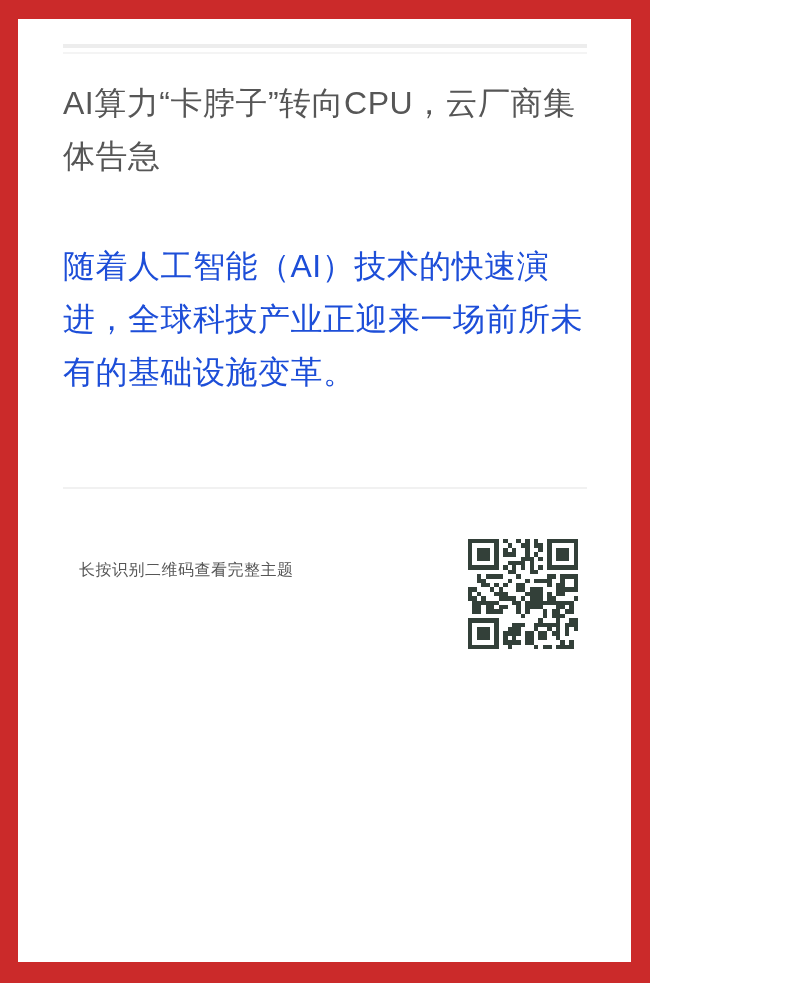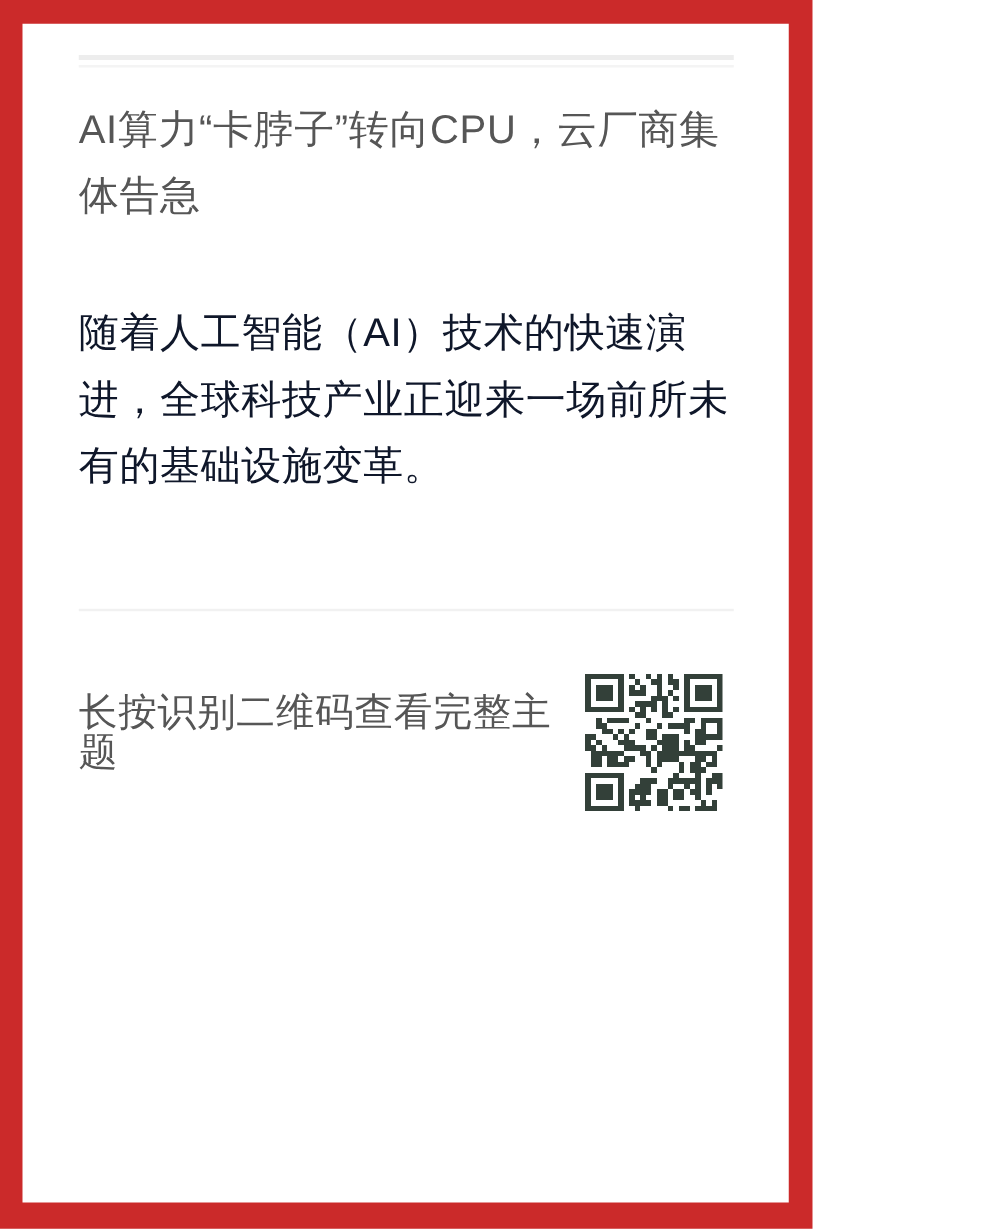--- a/index.html
+++ b/index.html
@@ -61,24 +61,25 @@
     background: #f1f1f1;
   }
   .footer {
     margin-top: 50px;
     display: flex;
     justify-content: space-between;
     align-items: flex-start;
   }
   .qr-hint {
     margin-top: 15px;
-    font-size: 31px;
+    font-size: 16px;
     line-height: 32px;
     color: #565656;
     letter-spacing: 0.5px;
+    margin-left: 16px;
   }
   .qr {
     width: 110px;
     height: 110px;
     margin-right: 9px;
     flex: 0 0 auto;
   }
   .qr svg { display: block; width: 110px; height: 110px; }
 </style>
 </head>
@@ -86,21 +87,21 @@
 
 <div class="frame" style="background: rgb(203, 42, 42);">
   <div class="card" style="background: rgb(255, 255, 255);">
     <div class="content">
 
       <div class="rule-thick"></div>
       <div class="rule-thin"></div>
 
       <h1 class="title" style="color: rgb(86, 86, 86);">AI算力“卡脖子”转向CPU，云厂商集体告急</h1>
 
-      <p class="para para-1" style="color: #0f172a;">随着人工智能（AI）技术的快速演进，全球科技产业正迎来一场前所未有的基础设施变革。</p>
+      <p class="para para-1" style="color: #1d4ed8;">随着人工智能（AI）技术的快速演进，全球科技产业正迎来一场前所未有的基础设施变革。</p>
 
 
       <div class="footer-rule"></div>
 
       <div class="footer">
         <div class="qr-hint">长按识别二维码查看完整主题</div>
         <div class="qr">
             <svg viewBox="0 0 25 25" shape-rendering="crispEdges" fill="#334039">
               <rect x="0" y="0" width="1" height="1"></rect>
               <rect x="1" y="0" width="1" height="1"></rect>

